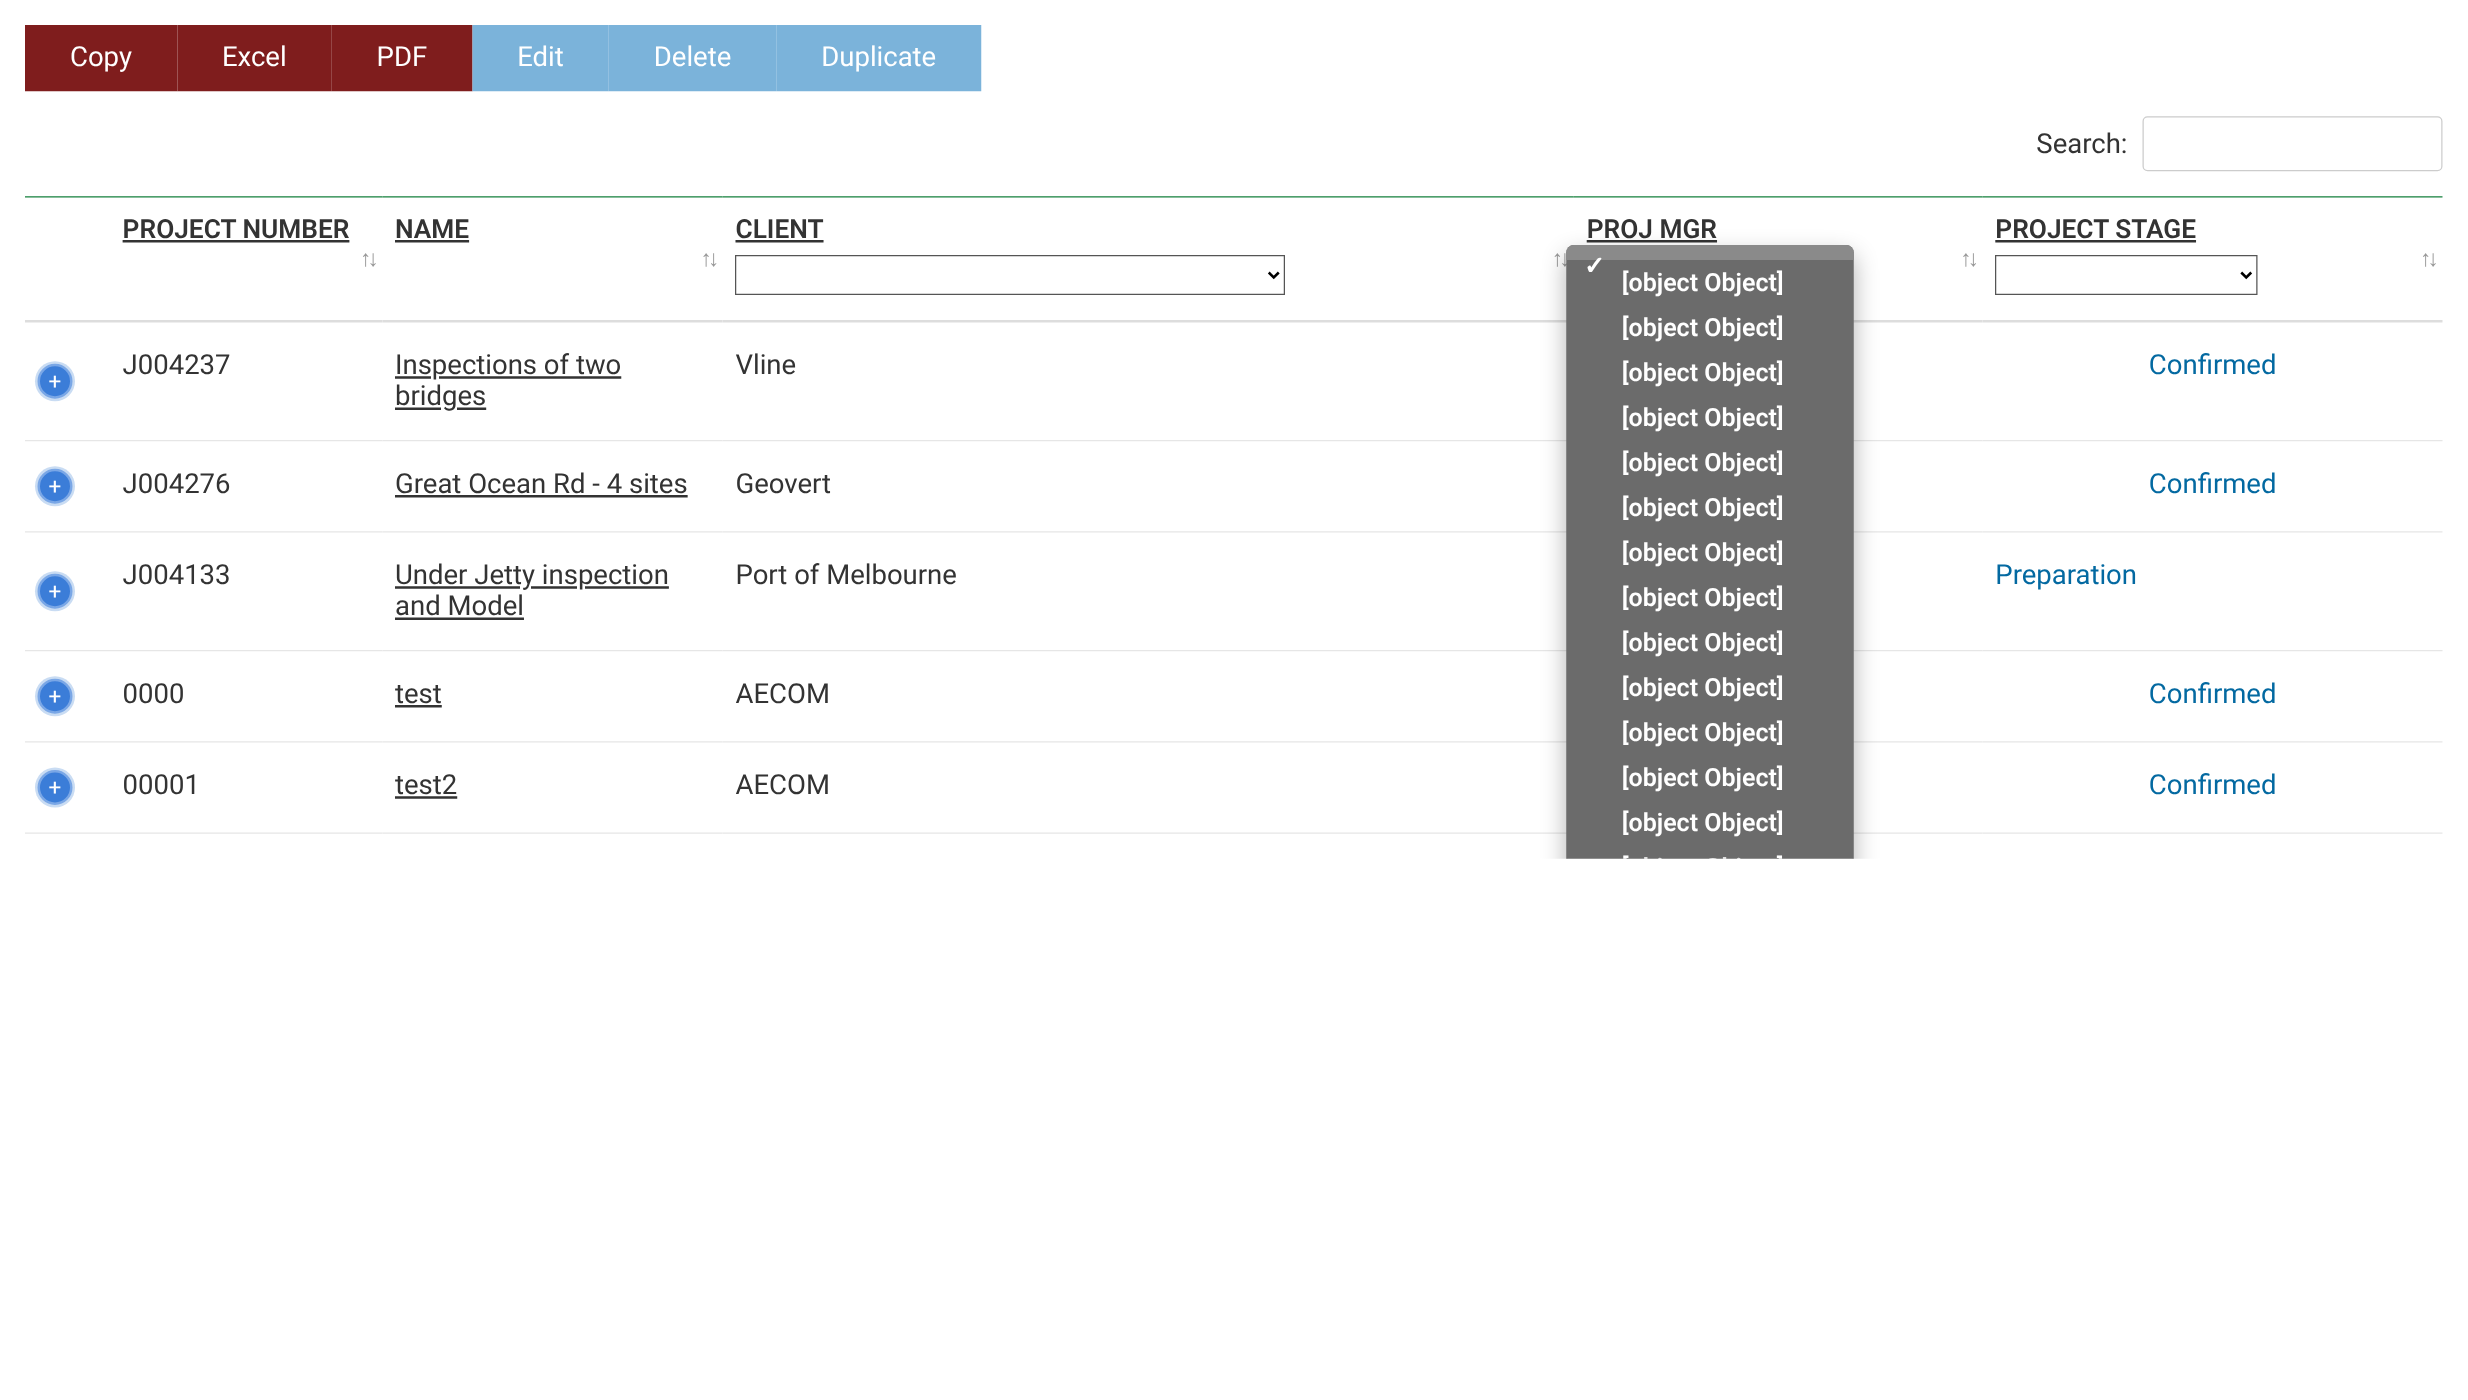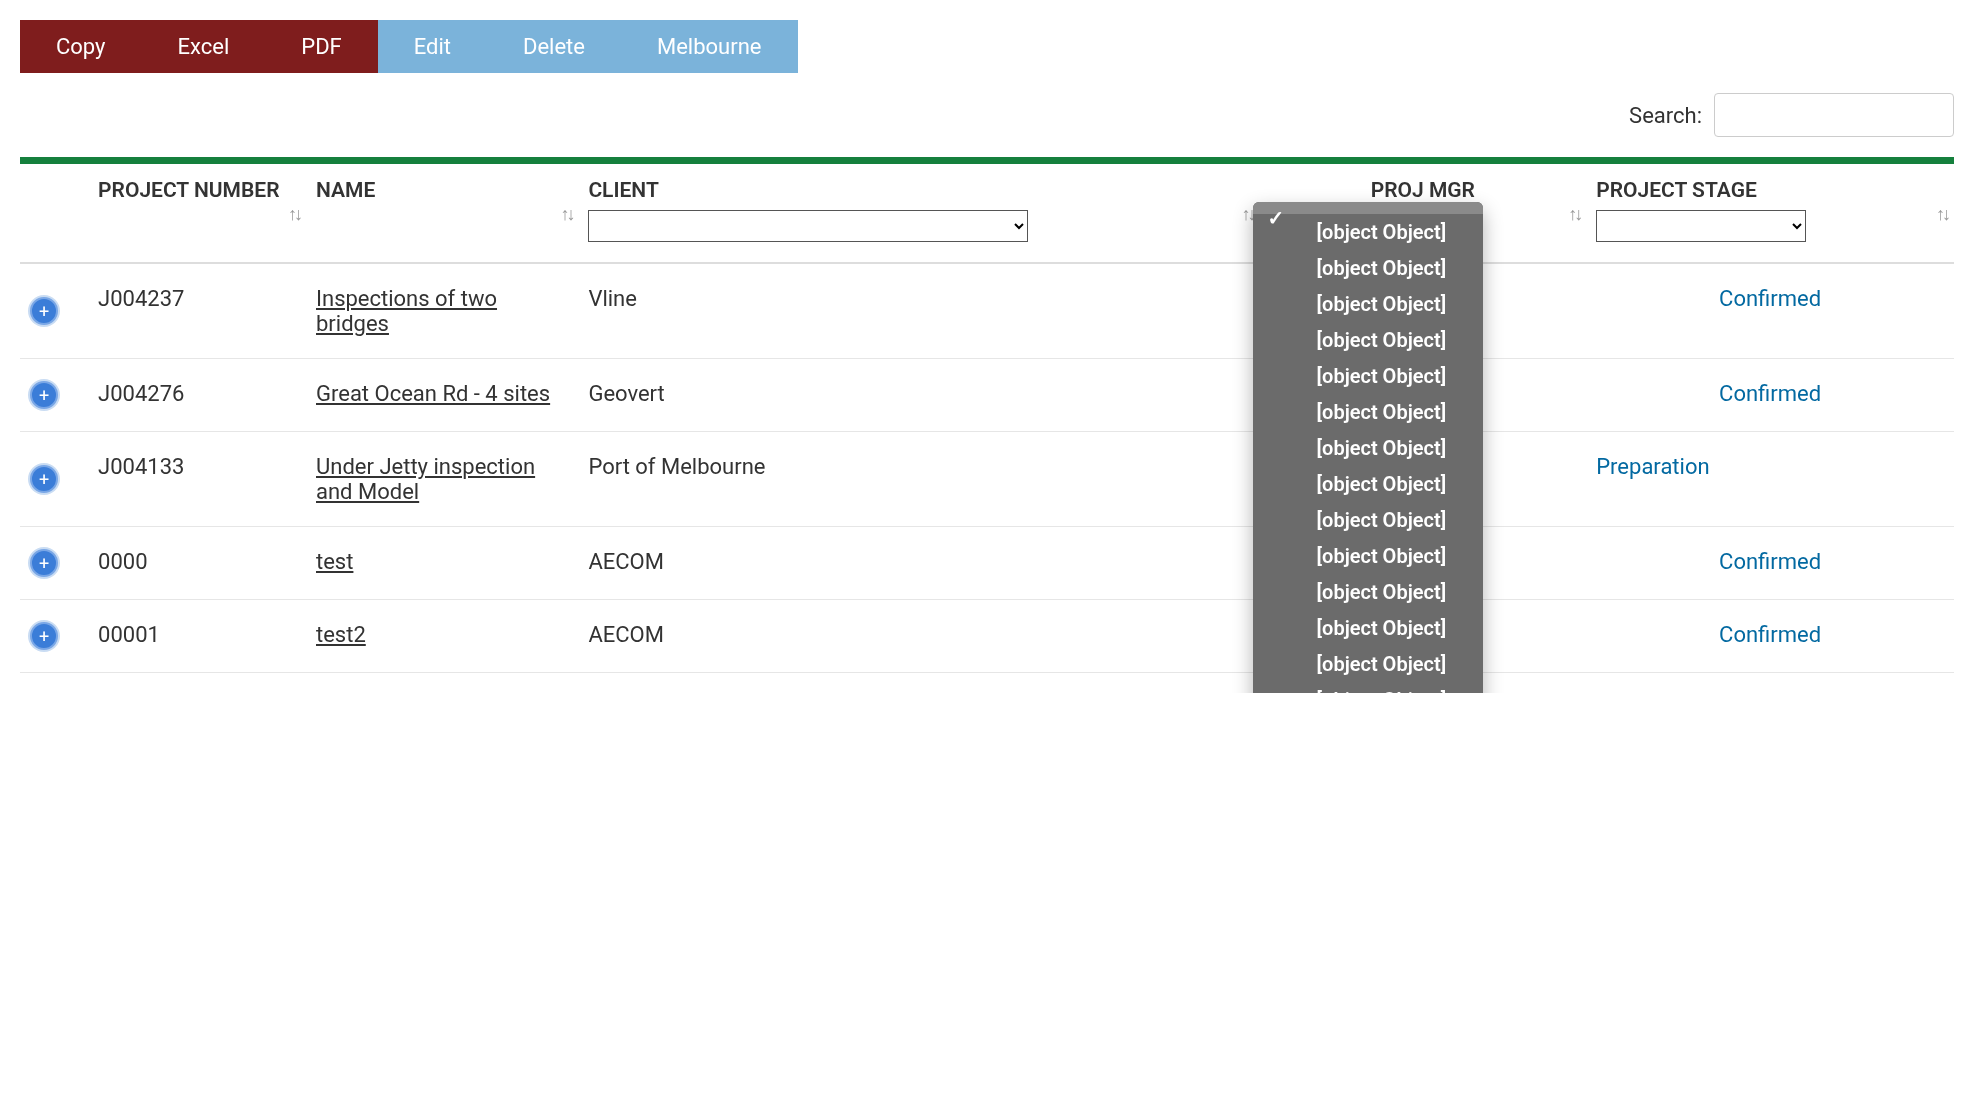--- a/index.html
+++ b/index.html
@@ -57,22 +57,23 @@
       font-size: 20px;
       width: 240px;
       height: 44px;
     }
     table {
       width: 100%;
       border-collapse: collapse;
       position: relative;
     }
     thead tr {
-      border-top: 7px solid #15803d;
+      border-top: 1px solid #15803d;
       border-bottom: 2px solid #ddd;
+      text-decoration: underline;
     }
     th {
       text-align: left;
       padding: 14px 10px 20px 10px;
       vertical-align: top;
       font-weight: 600;
       font-size: 21px;
       position: relative;
     }
     .th-label {
@@ -166,33 +167,33 @@
       top: 4px;
       color: #fff;
     }
     .dropdown-anchor {
       position: relative;
     }
     th.col-expand { width: 50px; }
     th.col-number { width: 160px; }
     th.col-name { width: 200px; }
     th.col-client { width: 500px; }
-    th.col-mgr { width: 240px; text-align: center; }
+    th.col-mgr { width: 240px; }
     th.col-stage { width: 270px; }
   </style>
 </head>
 <body>
 
 <div class="toolbar">
   <button class="toolbar-btn">Copy</button>
   <button class="toolbar-btn">Excel</button>
   <button class="toolbar-btn">PDF</button>
   <button class="toolbar-btn disabled">Edit</button>
   <button class="toolbar-btn disabled">Delete</button>
-  <button class="toolbar-btn disabled">Melbourne</button>
+  <button class="toolbar-btn disabled">Duplicate</button>
 </div>
 
 <div class="search-row">
   <span class="search-label">Search:</span>
   <input type="text" class="search-input" value="" style="">
 </div>
 
 <table>
   <thead>
     <tr>

